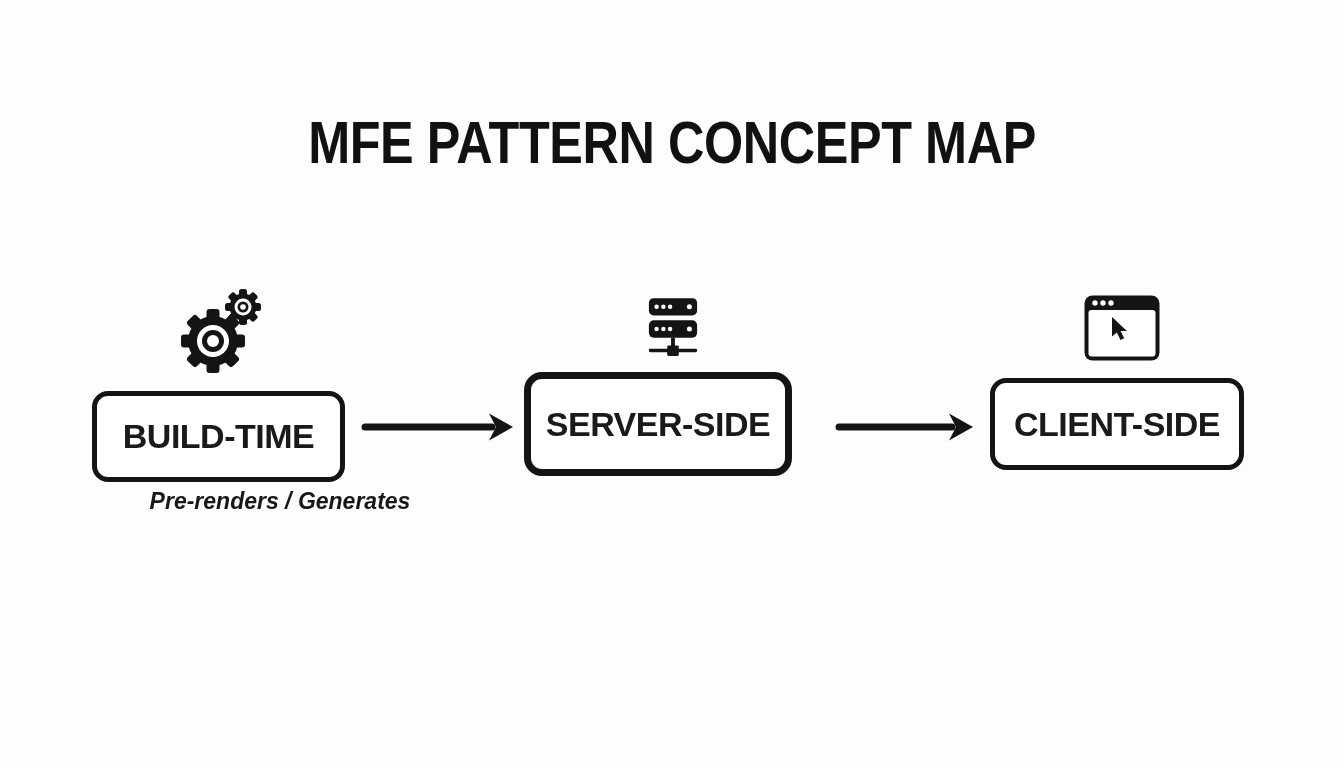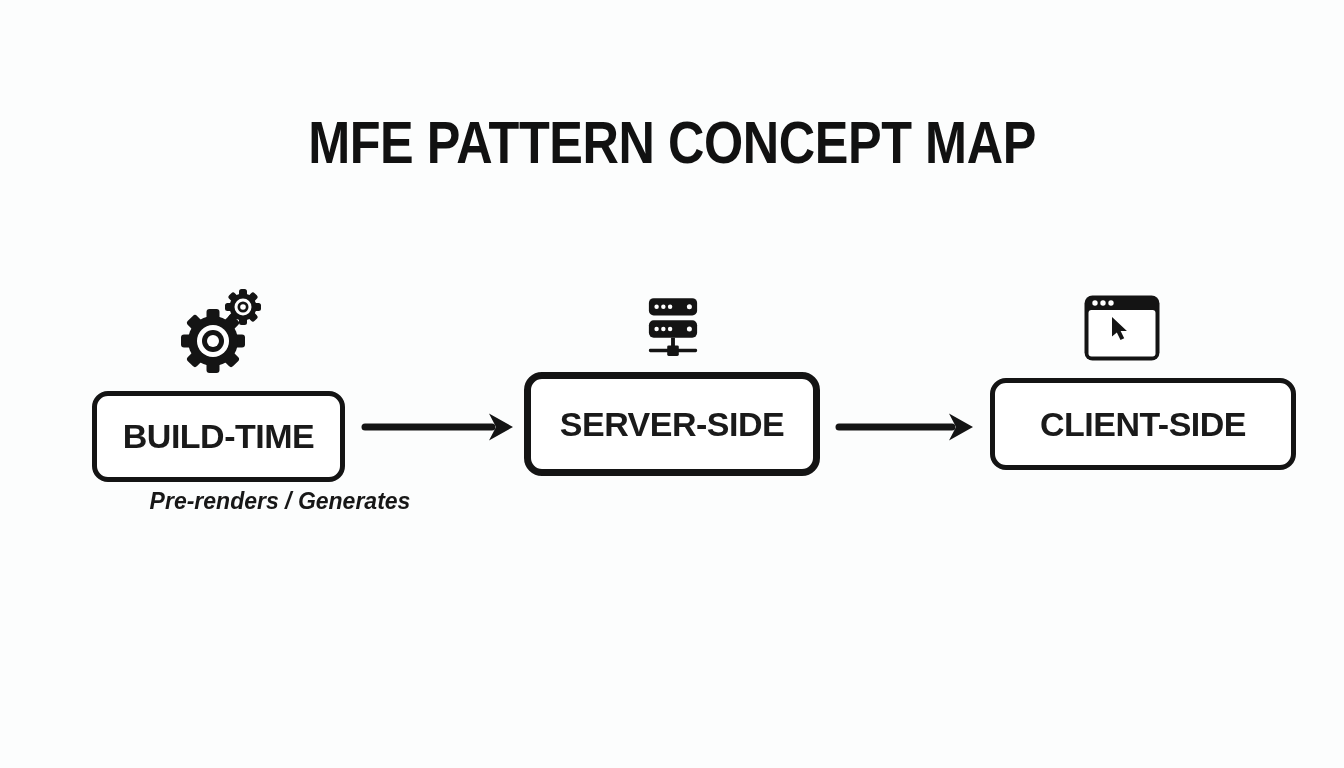--- a/index.html
+++ b/index.html
@@ -35,22 +35,22 @@
     justify-content: center;
   }
   .node-box .node-label {
     font-size: 34px;
     font-weight: 700;
     letter-spacing: -0.5px;
     color: #1a1a1a;
     white-space: nowrap;
   }
   .box-build  { left: 92px;  top: 379px; width: 253px; height: 91px; margin-top: 12px; }
-  .box-server { left: 524px; top: 372px; width: 296px; height: 104px; border-width: 7px; border-radius: 18px; }
-  .box-client { left: 990px; top: 378px; width: 306px; height: 92px; }
+  .box-server { left: 524px; top: 372px; width: 268px; height: 104px; border-width: 7px; border-radius: 18px; }
+  .box-client { left: 990px; top: 378px; width: 254px; height: 92px; }
 
   .icon { position: absolute; }
   .icon-gears   { left: 170px;  top: 286px; width: 95px;  height: 90px; }
   .icon-server  { left: 646px;  top: 298px; width: 54px;  height: 62px; }
   .icon-browser { left: 1083px; top: 294px; width: 78px;  height: 68px; }
 
   .arrow { position: absolute; top: 409px; }
   .arrow-1 { left: 360px; width: 156px; height: 36px; }
   .arrow-2 { left: 834px; width: 142px; height: 36px; }
 

